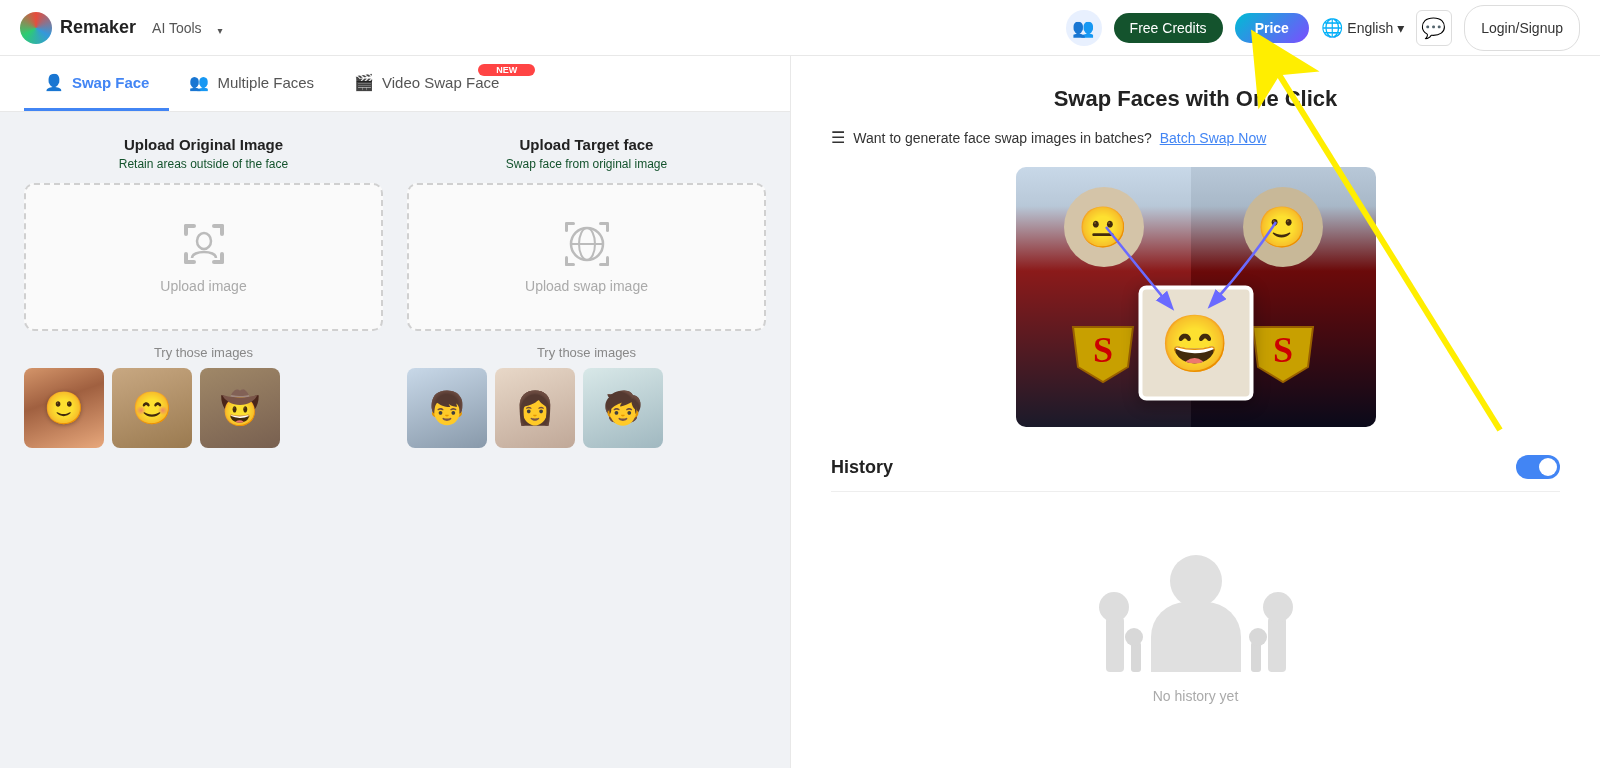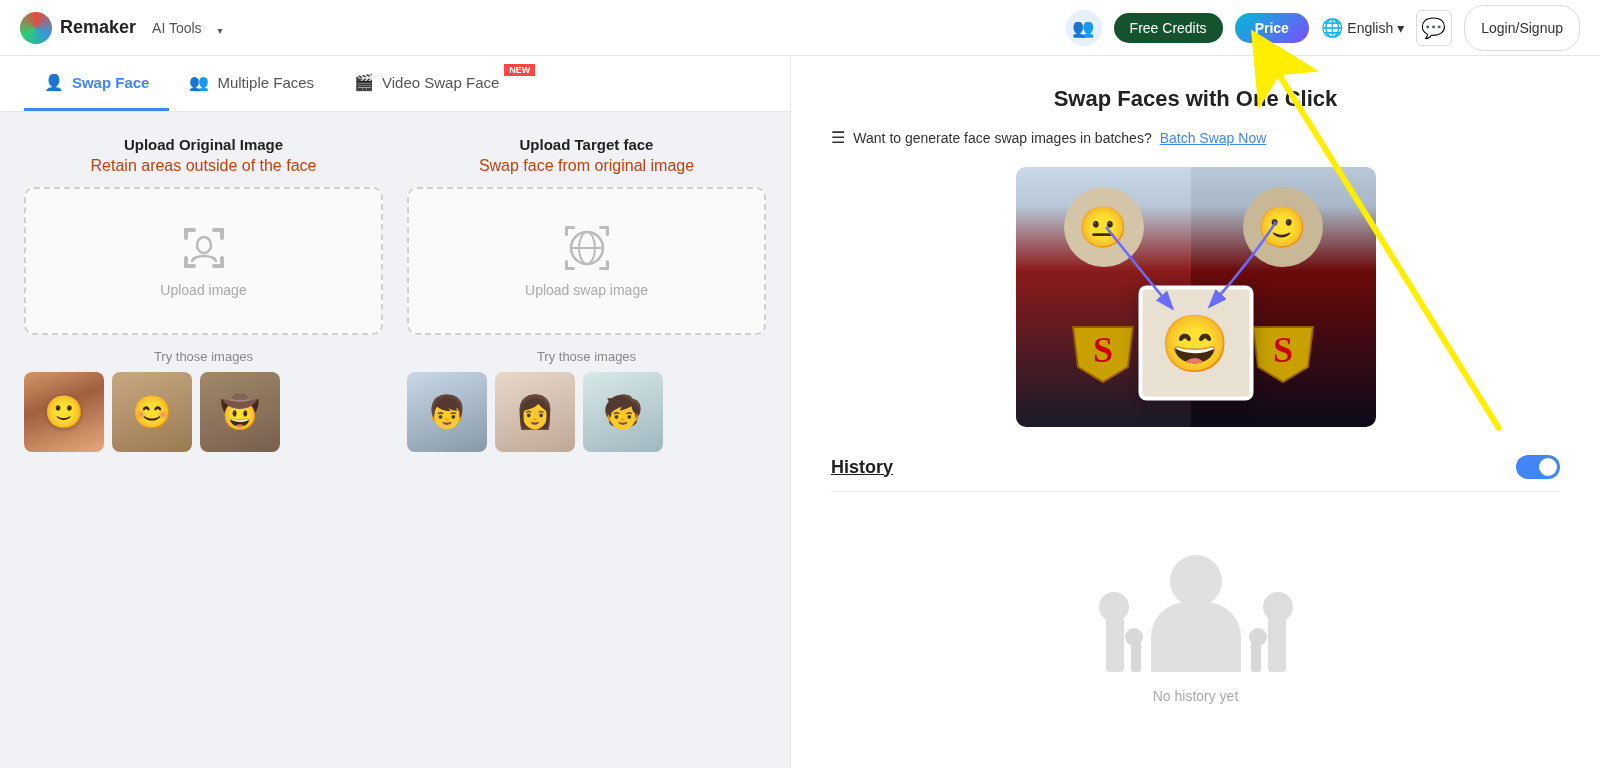--- a/index.html
+++ b/index.html
@@ -120,43 +120,43 @@
       color: #4285f4;
       border-bottom: 3px solid #4285f4;
       font-weight: 600;
     }
     .tab-icon { font-size: 16px; }
     .new-badge {
       background: #ff4444;
       color: #fff;
       font-size: 9px;
       font-weight: 700;
-      padding: 1px 5px;
-      border-radius: 0;
+      padding: 1px 18px;
+      border-radius: 6px;
       position: absolute;
       top: 8px;
       right: -4px;
     }
 
     
     .content-area {
       padding: 24px;
       flex: 1;
     }
 
     
     .upload-row {
       display: flex;
       gap: 24px;
       margin-bottom: 20px;
       text-align: center;
     }
     .upload-block { flex: 1; }
     .upload-label { font-size: 15px; font-weight: 700; color: #222; margin-bottom: 4px; }
-    .upload-sublabel { font-size: 16px; color: #c2410c; margin-bottom: 12px; }
+    .upload-sublabel { font-size: 12px; color: #14532d; margin-bottom: 12px; }
     .upload-zone {
       border: 2px dashed #d0d0d0;
       border-radius: 10px;
       background: #fafafa;
       display: flex;
       flex-direction: column;
       align-items: center;
       justify-content: center;
       height: 148px;
       cursor: pointer;
@@ -230,21 +230,21 @@
     
     .history-section {}
     .history-header {
       display: flex;
       align-items: center;
       justify-content: space-between;
       border-bottom: 1px solid #eee;
       padding-bottom: 12px;
       margin-bottom: 20px;
     }
-    .history-title { font-size: 18px; font-weight: 700; color: #222; text-decoration: underline; }
+    .history-title { font-size: 18px; font-weight: 700; color: #222; }
     .toggle-switch {
       width: 44px; height: 24px;
       background: #4285f4;
       border-radius: 12px;
       position: relative;
       cursor: pointer;
     }
     .toggle-switch::after {
       content: '';
       position: absolute;

